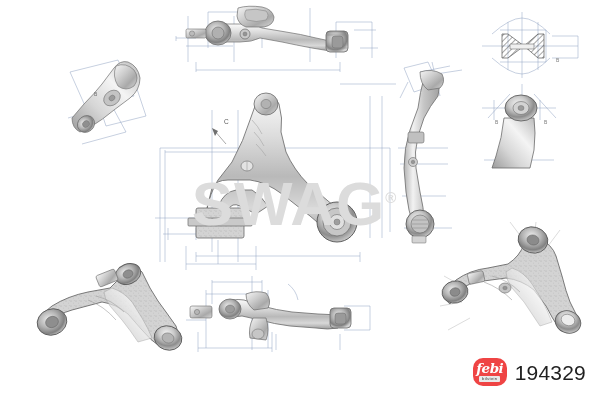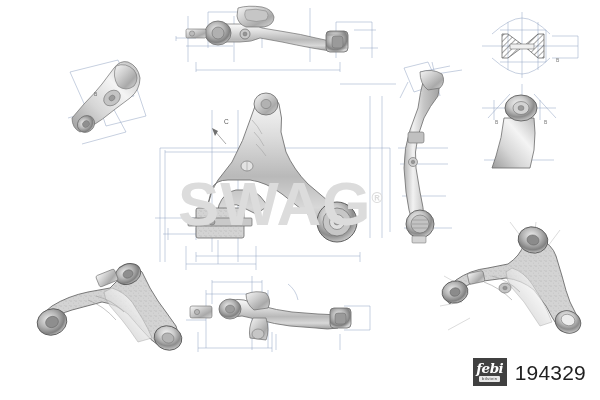--- a/index.html
+++ b/index.html
@@ -31,41 +31,42 @@
     font-family: "Liberation Sans", sans-serif;
     font-weight: bold;
     font-size: 62px;
     line-height: 60px;
     letter-spacing: 1px;
     color: #dcdcdc;
     user-select: none;
     pointer-events: none;
     white-space: nowrap;
     z-index: 3;
+    text-align: center;
   }
   .swag-watermark sup {
     font-size: 15px;
     vertical-align: super;
     letter-spacing: 0;
   }
 
   
   .brand-block {
     position: absolute;
     right: 14px;
     bottom: 14px;
     display: flex;
     align-items: center;
     gap: 8px;
     z-index: 5;
   }
   .febi-logo {
     width: 34px; height: 28px;
-    background: #404040;
-    border-radius: 0;
+    background: #ef4444;
+    border-radius: 10px;
     position: relative;
     display: flex;
     flex-direction: column;
     align-items: center;
     justify-content: center;
     overflow: hidden;
   }
   .febi-logo .febi-word {
     color: #ffffff;
     font-family: "DejaVu Serif", serif;

